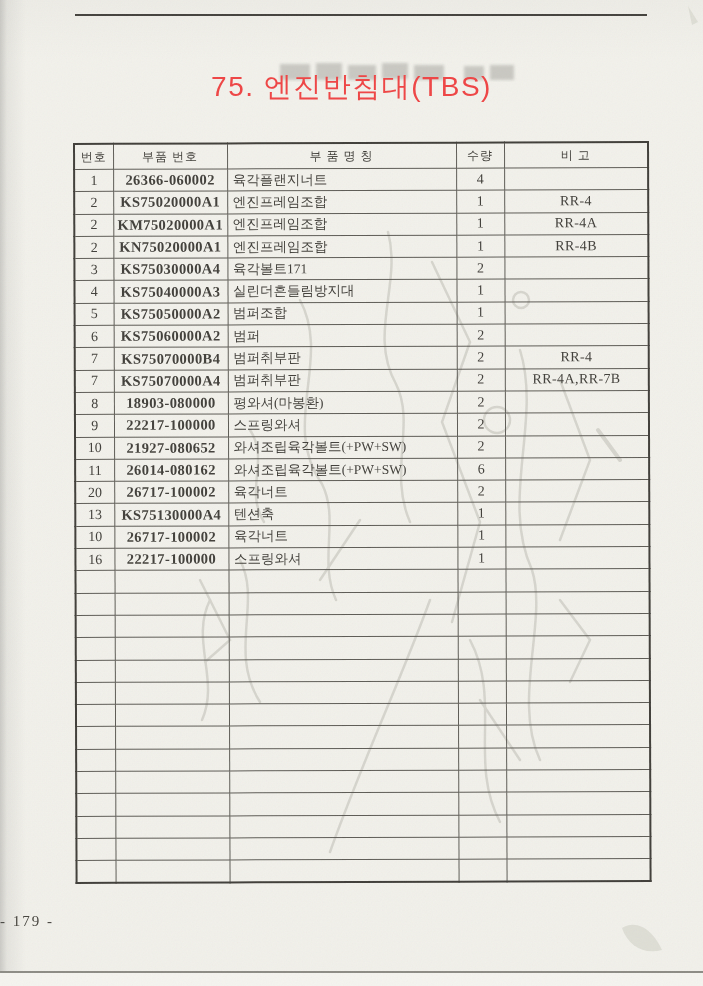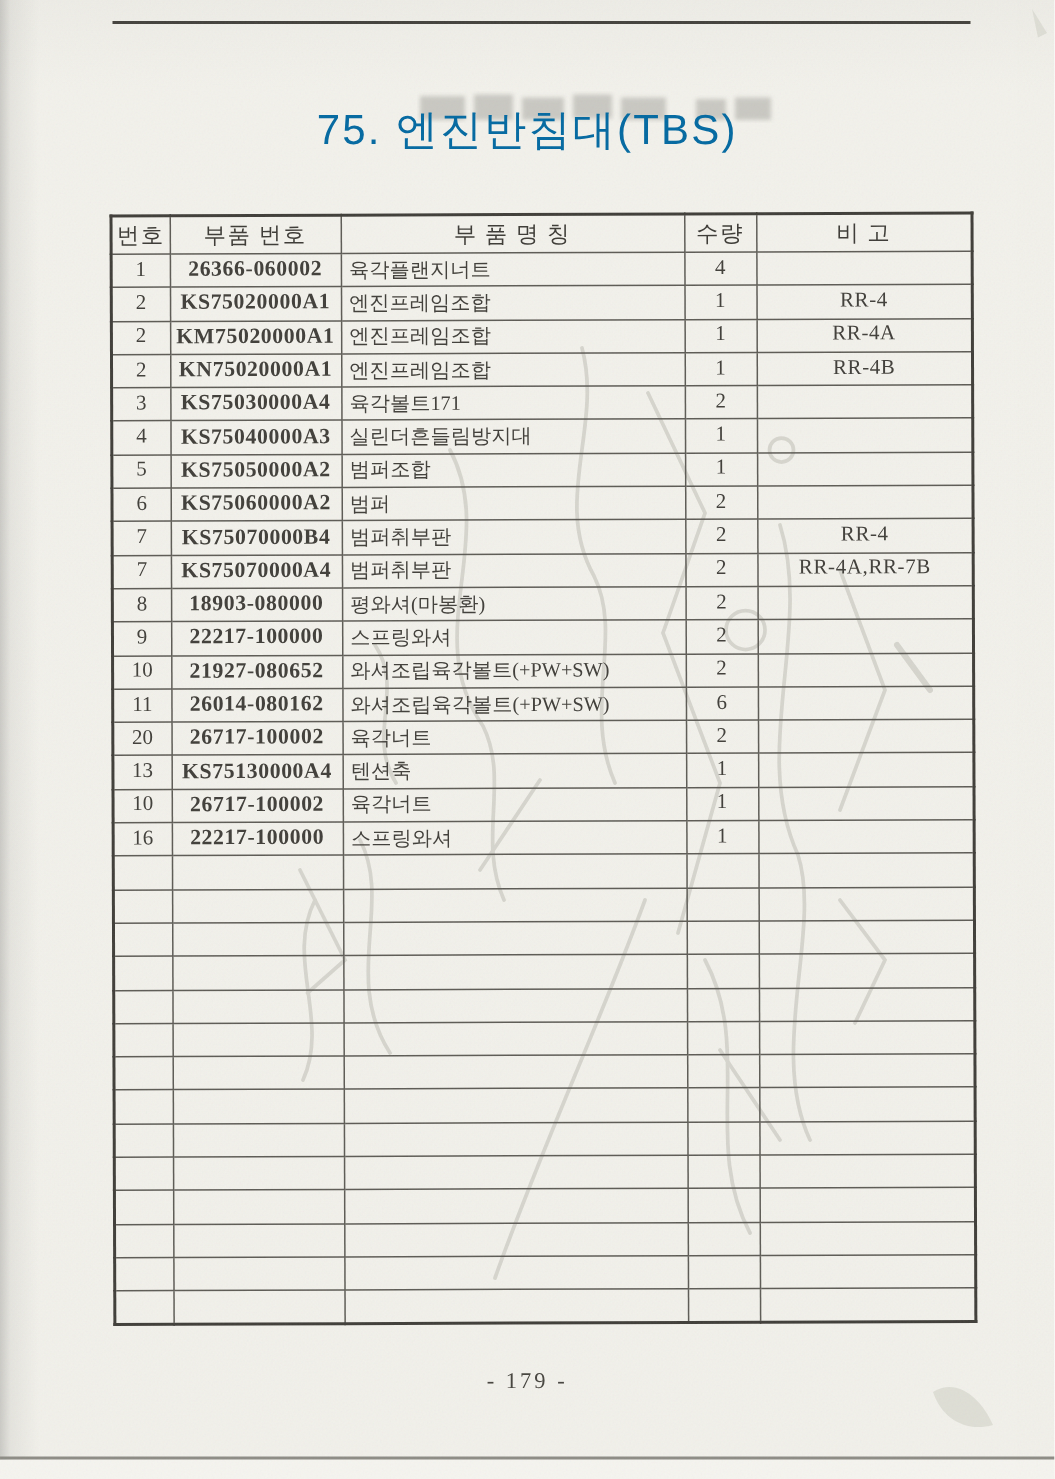--- a/index.html
+++ b/index.html
@@ -13,46 +13,46 @@
   .edge-shade{
     position:absolute;left:0;top:0;width:30px;height:986px;pointer-events:none;
     background:linear-gradient(90deg,rgba(120,120,118,.32) 0,rgba(170,170,166,.18) 7px,rgba(0,0,0,0) 26px);
   }
   .top-rule{
     position:absolute;left:75px;top:14px;width:572px;height:2px;background:#44423d;
   }
   .page-title{
     position:absolute;left:0;top:68px;width:703px;text-align:center;
     font-family:"Liberation Sans","DejaVu Sans",sans-serif;
-    font-size:28px;letter-spacing:1.5px;color:#0369a1;z-index:3;
+    font-size:28px;letter-spacing:1.5px;color:#ef4444;z-index:3;
   }
   .ghost-title{position:absolute;left:278px;top:58px;z-index:2;}
   .showthrough{position:absolute;left:0;top:0;z-index:1;pointer-events:none;}
   .table-wrap{
     position:absolute;left:73px;top:143px;z-index:3;
     transform:rotate(-0.2deg);transform-origin:0 0;
   }
   table.parts-table{
     border-collapse:collapse;table-layout:fixed;width:574px;
     border:2px solid #403e39;
     font-size:14px;color:#413f3a;
   }
   table.parts-table th,table.parts-table td{
     border:1px solid #5d5b55;padding:0;text-align:center;
     overflow:hidden;white-space:nowrap;
   }
   table.parts-table th{
-    height:24px;font-weight:400;font-size:15px;letter-spacing:1px;color:#3d3b36;
+    height:24px;font-weight:400;font-size:12px;letter-spacing:1px;color:#3d3b36;
   }
   table.parts-table tbody tr{height:22.3px;}
   table.parts-table td.c1{letter-spacing:.4px;font-size:14.5px;font-weight:bold;}
   table.parts-table td.c2{text-align:left;padding-left:5px;font-size:13.5px;}
   table.parts-table td.c4{font-size:14px;letter-spacing:.4px;margin-left:36px;}
   .page-number{
-    position:absolute;left:0;top:913px;width:703px;text-align:center;z-index:3;
+    position:absolute;left:0;top:913px;width:703px;z-index:3;
     font-size:15px;letter-spacing:2px;color:#47453f;
   }
   .bottom-rule{
     position:absolute;left:0;top:971px;width:703px;height:2px;background:#8d8c85;z-index:3;
   }
   .bottom-strip{
     position:absolute;left:0;top:973px;width:703px;height:13px;background:#f5f4ef;z-index:2;
   }
   .noise{position:absolute;left:0;top:0;z-index:4;pointer-events:none;opacity:.05;}
 </style>

